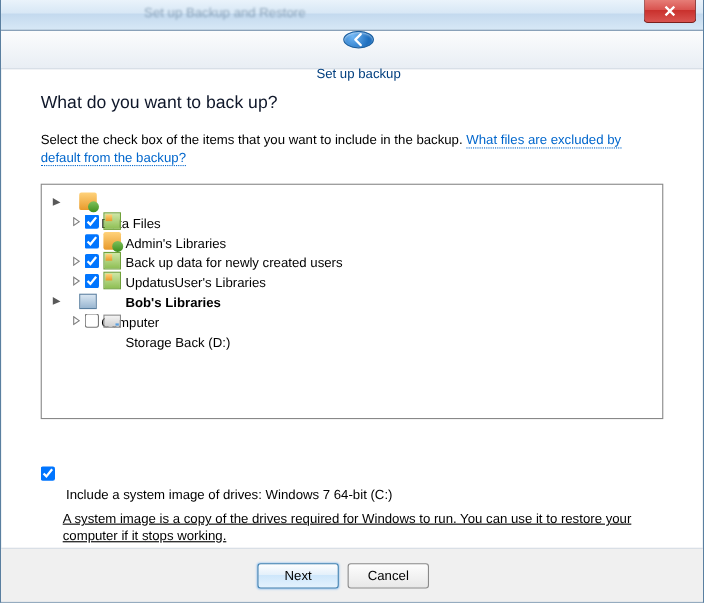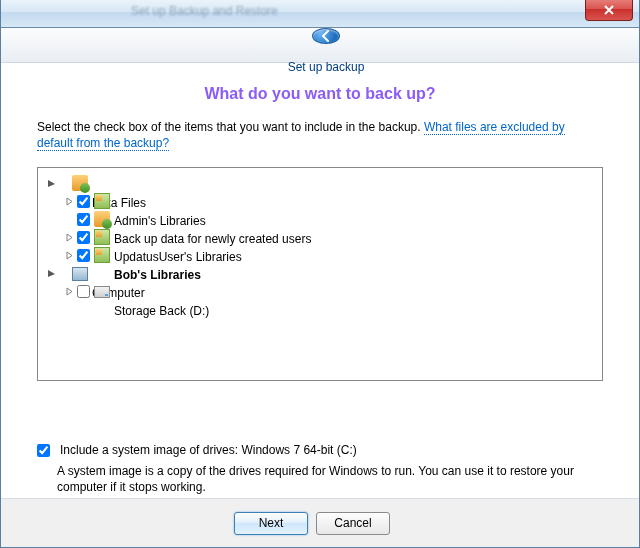--- a/index.html
+++ b/index.html
@@ -10,40 +10,40 @@
   .close-btn{position:absolute;right:6px;top:0;width:46px;height:20px;background:linear-gradient(to bottom,#e67d77 0%,#d9534f 45%,#c9302c 46%,#d9534f 100%);border:1px solid #7a1f1b;border-top:none;border-radius:0 0 4px 4px;display:flex;align-items:center;justify-content:center;cursor:pointer;}
   .close-btn svg{width:12px;height:10px;}
   
   .headbar{height:34px;background:linear-gradient(to bottom,#fbfcfd,#e9eef4);border-bottom:1px solid #cfd8e2;display:flex;align-items:center;padding-left:12px;gap:8px;flex-direction:column;}
   .back-btn{width:26px;height:26px;border-radius:50%;background:radial-gradient(circle at 30% 30%,#6fb6f5,#1e6fbf 70%);border:1px solid #1b5e9e;display:flex;align-items:center;justify-content:center;cursor:pointer;box-shadow:inset 0 1px 2px rgba(255,255,255,.6);}
   .back-btn svg{width:14px;height:14px;}
   .head-icon{width:16px;height:16px;}
   .head-title{color:#003e7e;font-size:12px;}
   
   .body{flex:1;padding:22px 36px 0 36px;overflow:hidden;display:flex;flex-direction:column;}
-  h1{font-size:16px;font-weight:700;color:#8b5cf6;margin:0 0 16px 0;text-align:center;}
+  h1{font-size:16px;font-weight:400;color:#0f172a;margin:0 0 16px 0;}
   .intro{font-size:12px;line-height:16px;margin-bottom:16px;}
   .intro a{color:#0066cc;border-bottom:1px dotted #0066cc;text-decoration:none;cursor:pointer;}
   
   .treebox{border:1px solid #888;height:200px;padding:6px 4px;overflow:auto;background:#fff;}
   .tree-row{display:flex;align-items:center;height:18px;line-height:18px;white-space:nowrap;}
   .exp{width:11px;height:11px;margin-right:2px;display:inline-flex;align-items:center;justify-content:center;cursor:pointer;}
   .exp.none{visibility:hidden;}
   .exp svg{width:9px;height:9px;display:block;}
   .cb{width:13px;height:13px;margin:0 4px 0 0;cursor:pointer;}
   .cb-blank{width:13px;height:13px;display:inline-block;}
   .rowicon{width:16px;height:16px;margin-right:4px;flex-shrink:0;}
   .rowlabel{font-size:12px;margin-top:40px;}
   .bold{font-weight:700;}
   .lvl0{padding-left:4px;}
   .lvl1{padding-left:22px;}
   
   .sysimg{margin-top:22px;}
-  .sysrow{display:flex;align-items:flex-end;gap:6px;}
-  .sysdesc{font-size:12px;line-height:16px;color:#000;margin:6px 0 0 20px;}
+  .sysrow{display:flex;align-items:center;gap:6px;}
+  .sysdesc{font-size:12px;line-height:16px;color:#000;margin:6px 0 0 20px;text-decoration:underline;}
   
   .footer{height:48px;border-top:1px solid #d6dde5;background:#f0f0f0;display:flex;align-items:center;justify-content:center;padding-right:16px;gap:8px;}
   .btn{min-width:74px;height:23px;border:1px solid #8a8a8a;border-radius:3px;background:linear-gradient(to bottom,#fdfdfd,#e8e8e8);font-size:12px;font-family:inherit;cursor:pointer;padding:0 12px;}
   .btn.primary{border:1px solid #3c7fb1;box-shadow:0 0 2px #6badee;background:linear-gradient(to bottom,#fefefe,#e4f0fb 45%,#cde6fb 46%,#e4f2fd);}
   
   .people-icon{background:linear-gradient(#ffd27a,#e89a2b);border-radius:2px;width:16px;height:16px;position:relative;display:inline-block;}
   .people-icon::after{content:"";position:absolute;right:-2px;bottom:-2px;width:10px;height:10px;background:linear-gradient(#7fc15c,#3f8f1f);border-radius:50%;}
   .lib-icon{width:16px;height:16px;display:inline-block;background:linear-gradient(#cfe7a6,#8fbf55);border:1px solid #6fa03a;box-sizing:border-box;}
   .lib-icon::before{content:"";display:block;width:6px;height:6px;background:linear-gradient(#ffd27a,#e89a2b);margin:1px 0 0 1px;}
   .pc-icon{width:16px;height:14px;display:inline-block;background:linear-gradient(#d9e6f2,#99b6d1);border:1px solid #5a7fa0;box-sizing:border-box;margin-top:1px;}

